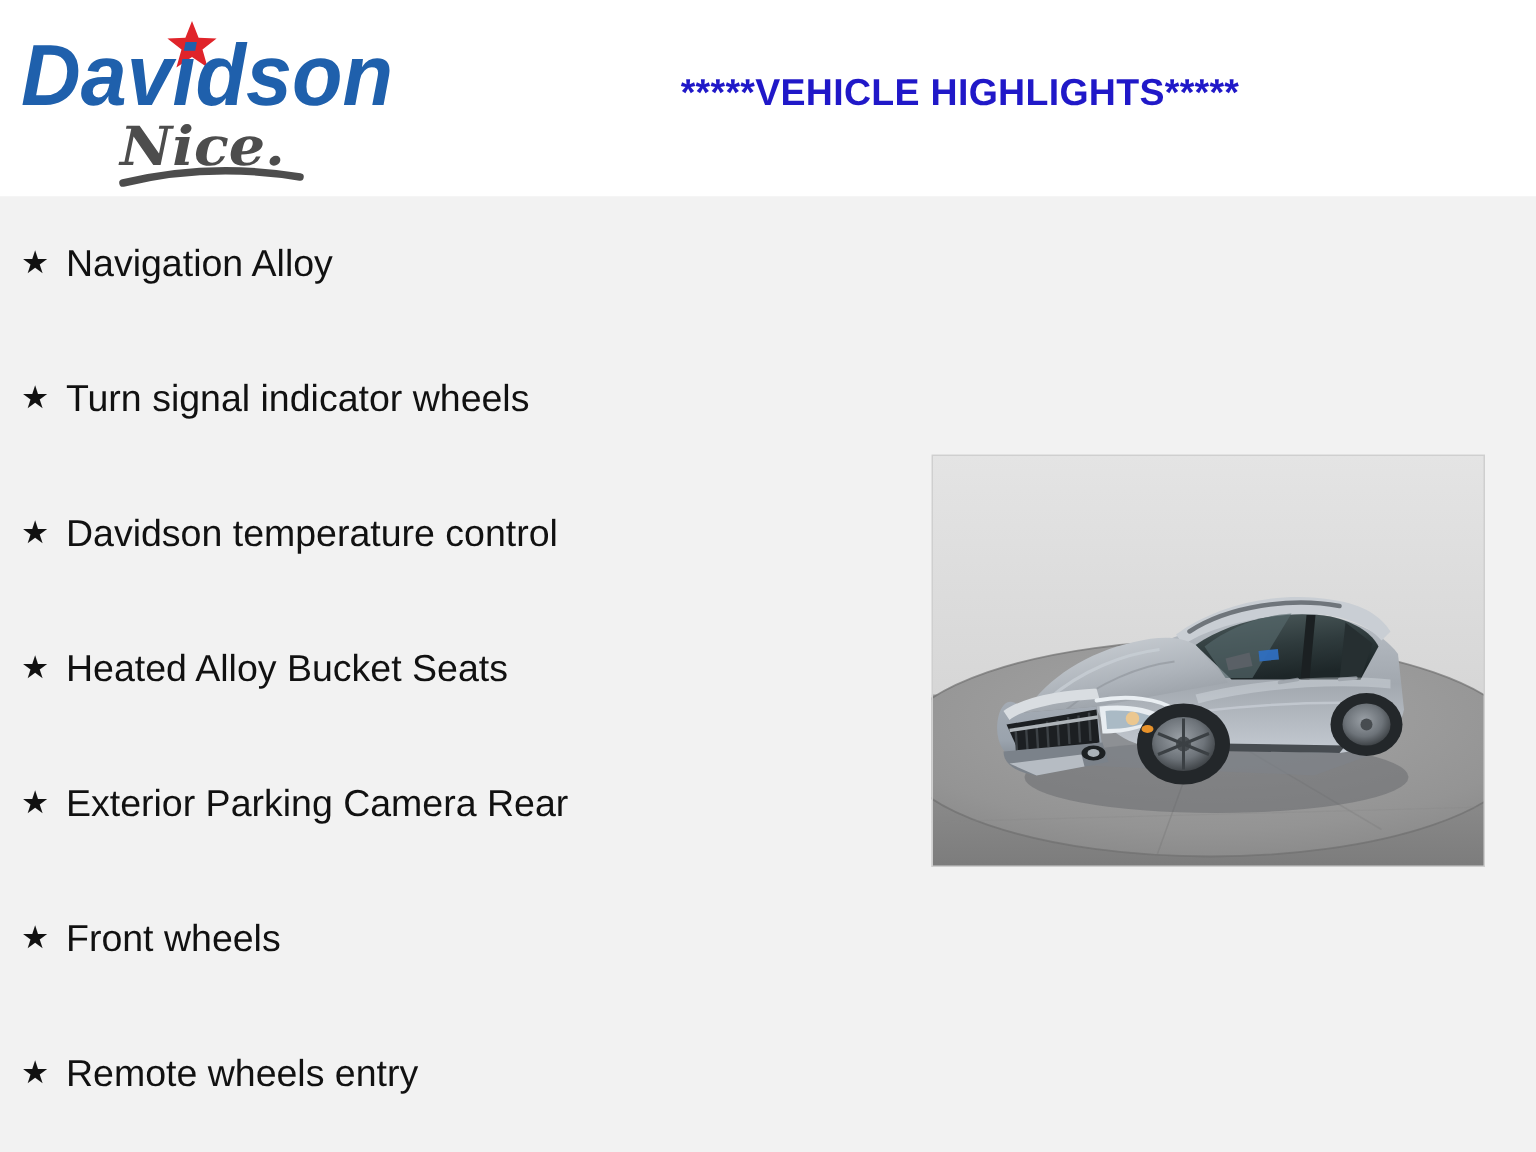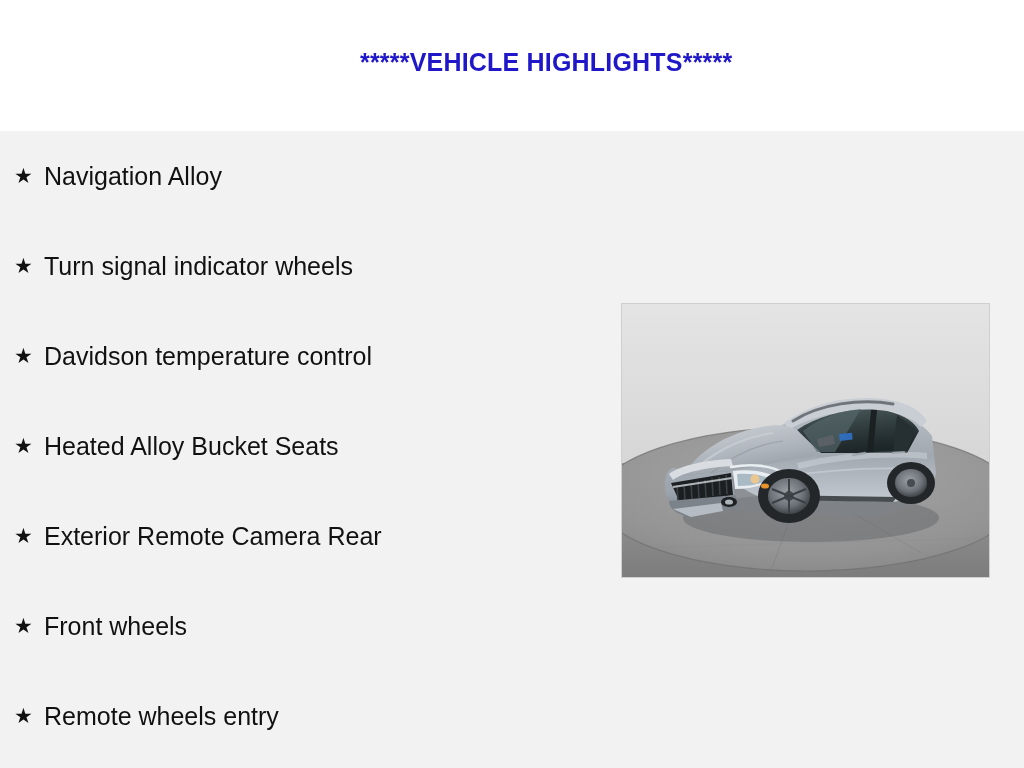--- a/index.html
+++ b/index.html
@@ -39,21 +39,21 @@
     height: 118px;
   }
   .logo svg {
     display: block;
   }
   .header-title {
     position: absolute;
     left: 360px;
     top: 48px;
     width: 560px;
-    text-align: left;
+    text-align: center;
     color: #2018c8;
     font-family: "Liberation Sans", sans-serif;
     font-weight: bold;
     font-size: 25px;
     letter-spacing: 0.2px;
     white-space: nowrap;
   }
 
   
   .content {
@@ -107,20 +107,34 @@
     display: block;
   }
 </style>
 </head>
 <body>
 
 <div class="page">
 
   <div class="header">
 
+    <div class="logo">
+      <svg width="260" height="118" viewBox="0 0 260 118" xmlns="http://www.w3.org/2000/svg">
+
+        <g>
+          <polygon points="118,6 122.4,17.2 134.4,17.6 125,25 128.4,37 118,30 107.6,37 111,25 101.6,17.6 113.6,17.2" fill="#e0242a"></polygon>
+        </g>
+
+        <text x="4" y="62" font-family="'Liberation Sans', sans-serif" font-size="58" font-weight="bold" font-style="italic" fill="#1f60ac" textLength="248" lengthAdjust="spacingAndGlyphs">Davidson</text>
+
+        <text x="70" y="102" font-family="'DejaVu Serif', serif" font-size="36" font-weight="bold" font-style="italic" fill="#4d4d4d" textLength="110" lengthAdjust="spacingAndGlyphs">Nice.</text>
+
+        <path d="M72 114 Q130 100 190 110" stroke="#4d4d4d" stroke-width="5" fill="none" stroke-linecap="round"></path>
+      </svg>
+    </div>
 
     <div class="header-title">*****VEHICLE HIGHLIGHTS*****</div>
   </div>
 
   <div class="content">
 
     <ul class="highlights">
       <li class="highlight-item">
         <span class="bullet-star">★</span>
         <span>Navigation Alloy</span>
@@ -132,21 +146,21 @@
       <li class="highlight-item">
         <span class="bullet-star">★</span>
         <span>Davidson temperature control</span>
       </li>
       <li class="highlight-item">
         <span class="bullet-star">★</span>
         <span>Heated Alloy Bucket Seats</span>
       </li>
       <li class="highlight-item">
         <span class="bullet-star">★</span>
-        <span>Exterior Remote Camera Rear</span>
+        <span>Exterior Parking Camera Rear</span>
       </li>
       <li class="highlight-item">
         <span class="bullet-star">★</span>
         <span>Front wheels</span>
       </li>
       <li class="highlight-item">
         <span class="bullet-star">★</span>
         <span>Remote wheels entry</span>
       </li>
     </ul>

